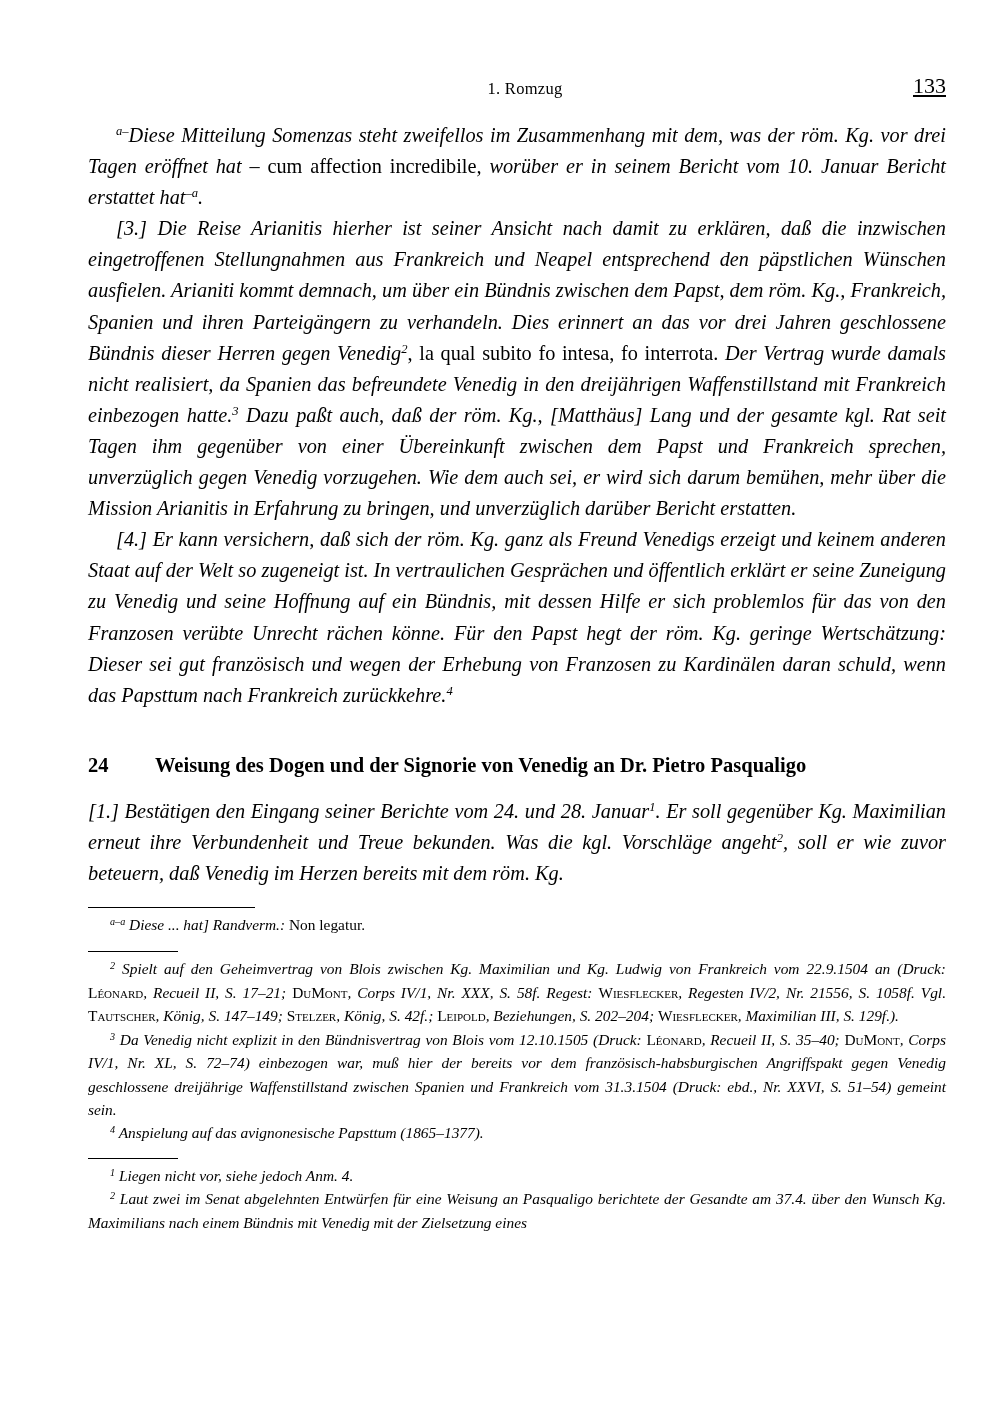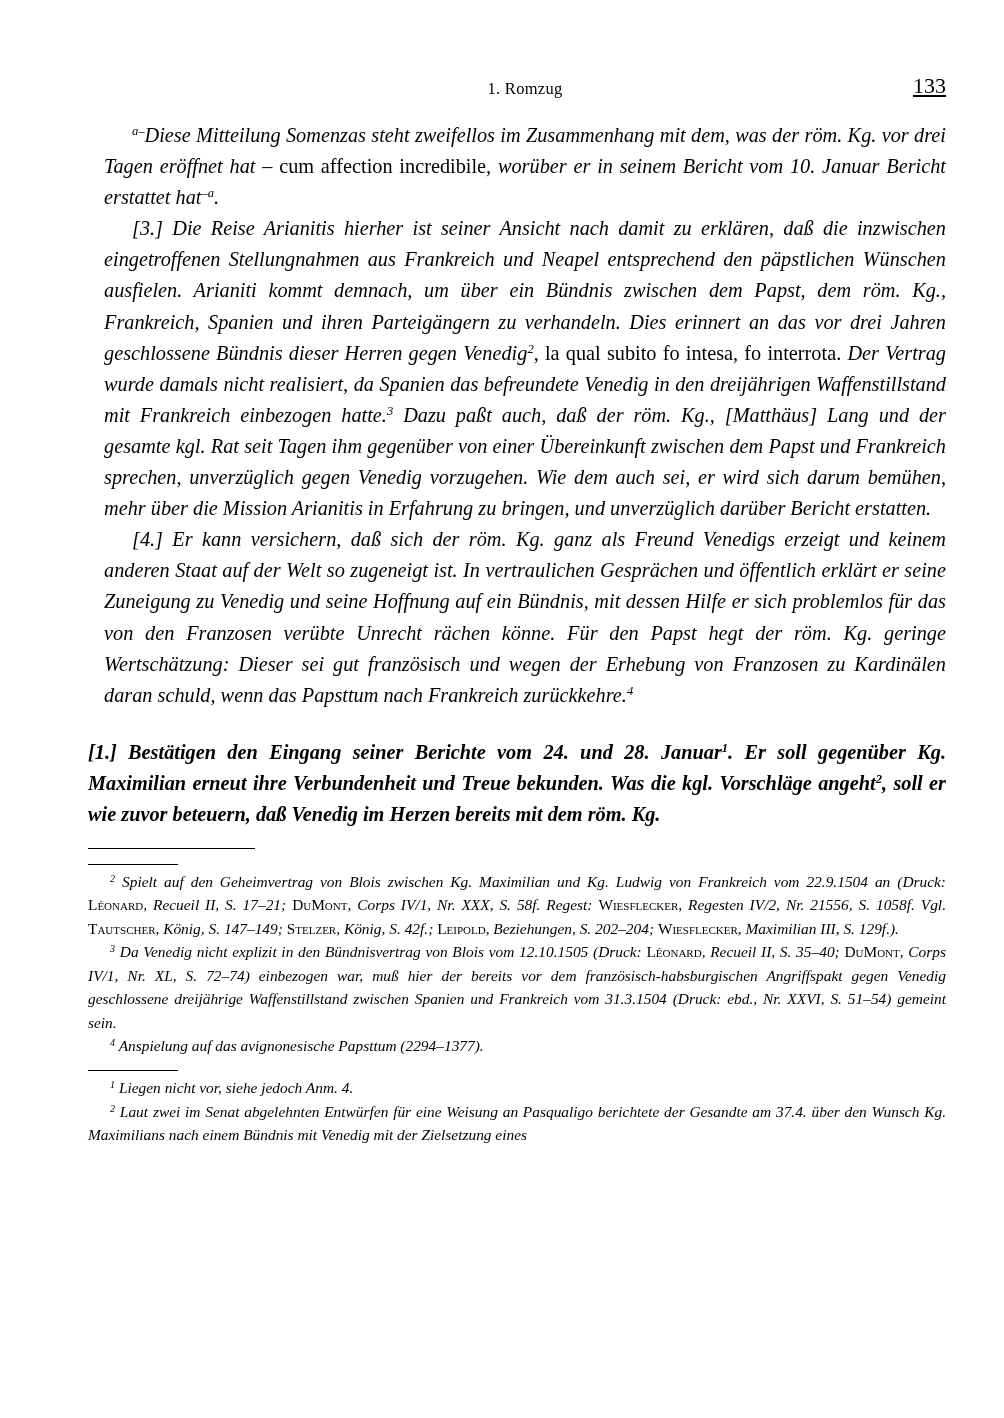--- a/index.html
+++ b/index.html
@@ -56,21 +56,20 @@
     font-style: italic;
     text-align: justify;
     text-justify: inter-word;
     hyphens: none;
   }
   .body-block p {
     margin: 0;
   }
   .body-block p.indent {
     text-indent: 28px;
-    margin-left: 16px;
   }
   .rom {
     font-style: normal;
   }
   sup {
     font-size: 0.62em;
     vertical-align: 0.52em;
     line-height: 0;
   }
   sup.letter {
@@ -88,22 +87,21 @@
   }
   .section-num {
     width: 67px;
     flex: 0 0 67px;
   }
   .section-title {
     flex: 1 1 auto;
   }
 
   .after-head {
-    margin-top: 26px;
-    font-weight: bold;
+    margin-top: 17px;
   }
 
   
   .notes {
     margin-top: 18px;
     font-size: 15.4px;
     line-height: 23.4px;
     font-style: italic;
     text-align: justify;
   }
@@ -141,34 +139,39 @@
       <span class="runhead-title">1. Romzug</span>
       <span class="runhead-folio">133</span>
     </div>
 
     <div class="body-block" id="body-top">
         <p class="indent"><sup class="letter">a–</sup><span>Diese Mitteilung Somenzas steht zweifellos im Zusammenhang mit dem, was der röm. Kg. vor drei Tagen eröffnet hat </span><span class="rom">– cum affection incredibile</span><span>, worüber er in seinem Bericht vom 10. Januar Bericht erstattet hat</span><sup class="letter">–a</sup><span>.</span></p>
         <p class="indent"><span>[3.] Die Reise Arianitis hierher ist seiner Ansicht nach damit zu erklären, daß die inzwischen eingetroffenen Stellungnahmen aus Frankreich und Neapel entsprechend den päpstlichen Wünschen ausfielen. Arianiti kommt demnach, um über ein Bündnis zwischen dem Papst, dem röm. Kg., Frankreich, Spanien und ihren Parteigängern zu verhandeln. Dies erinnert an das vor drei Jahren geschlossene Bündnis dieser Herren gegen Venedig</span><sup>2</sup><span class="rom">, la qual subito fo intesa, fo interrota.</span><span> Der Vertrag wurde damals nicht realisiert, da Spanien das befreundete Venedig in den dreijährigen Waffenstillstand mit Frankreich einbezogen hatte.</span><sup>3</sup><span> Dazu paßt auch, daß der röm. Kg., [Matthäus] Lang und der gesamte kgl. Rat seit Tagen ihm gegenüber von einer Übereinkunft zwischen dem Papst und Frankreich sprechen, unverzüglich gegen Venedig vorzugehen. Wie dem auch sei, er wird sich darum bemühen, mehr über die Mission Arianitis in Erfahrung zu bringen, und unverzüglich darüber Bericht erstatten.</span></p>
         <p class="indent"><span>[4.] Er kann versichern, daß sich der röm. Kg. ganz als Freund Venedigs erzeigt und keinem anderen Staat auf der Welt so zugeneigt ist. In vertraulichen Gesprächen und öffentlich erklärt er seine Zuneigung zu Venedig und seine Hoffnung auf ein Bündnis, mit dessen Hilfe er sich problemlos für das von den Franzosen verübte Unrecht rächen könne. Für den Papst hegt der röm. Kg. geringe Wertschätzung: Dieser sei gut französisch und wegen der Erhebung von Franzosen zu Kardinälen daran schuld, wenn das Papsttum nach Frankreich zurückkehre.</span><sup>4</sup></p>
       </div>
 
+    <div class="section-head">
+      <span class="section-num">24</span>
+      <span class="section-title">Weisung des Dogen und der Signorie von Venedig an Dr. Pietro Pasqualigo</span>
+    </div>
 
     <div class="body-block after-head" id="body-section">
         <p><span>[1.] Bestätigen den Eingang seiner Berichte vom 24. und 28. Januar</span><sup>1</sup><span>. Er soll gegenüber Kg. Maximilian erneut ihre Verbundenheit und Treue bekunden. Was die kgl. Vorschläge angeht</span><sup>2</sup><span>, soll er wie zuvor beteuern, daß Venedig im Herzen bereits mit dem röm. Kg.</span></p>
       </div>
 
     <div class="notes" id="notes">
         <div class="note-block">
           <hr class="note-rule rule-long">
+          <p><sup class="letter">a–a</sup><span> Diese ... hat] Randverm.:</span><span class="rom"> Non legatur.</span></p>
         </div>
         <div class="note-block gap-block">
           <hr class="note-rule rule-short">
           <p><sup>2</sup><span> Spielt auf den Geheimvertrag von Blois zwischen Kg. Maximilian und Kg. Ludwig von Frankreich vom 22.9.1504 an (Druck: </span><span class="sc">Léonard</span><span>, Recueil II, S. 17–21; </span><span class="sc">DuMont</span><span>, Corps IV/1, Nr. XXX, S. 58f. Regest: </span><span class="sc">Wiesflecker</span><span>, Regesten IV/2, Nr. 21556, S. 1058f. Vgl. </span><span class="sc">Tautscher</span><span>, König, S. 147–149; </span><span class="sc">Stelzer</span><span>, König, S. 42f.; </span><span class="sc">Leipold</span><span>, Beziehungen, S. 202–204; </span><span class="sc">Wiesflecker</span><span>, Maximilian III, S. 129f.).</span></p>
           <p><sup>3</sup><span> Da Venedig nicht explizit in den Bündnisvertrag von Blois vom 12.10.1505 (Druck: </span><span class="sc">Léonard</span><span>, Recueil II, S. 35–40; </span><span class="sc">DuMont</span><span>, Corps IV/1, Nr. XL, S. 72–74) einbezogen war, muß hier der bereits vor dem französisch-habsburgischen Angriffspakt gegen Venedig geschlossene dreijährige Waffenstillstand zwischen Spanien und Frankreich vom 31.3.1504 (Druck: ebd., Nr. XXVI, S. 51–54) gemeint sein.</span></p>
-          <p><sup>4</sup><span> Anspielung auf das avignonesische Papsttum (2294–1377).</span></p>
+          <p><sup>4</sup><span> Anspielung auf das avignonesische Papsttum (1865–1377).</span></p>
         </div>
         <div class="note-block gap-block-sm">
           <hr class="note-rule rule-short">
           <p><sup>1</sup><span> Liegen nicht vor, siehe jedoch Anm. 4.</span></p>
           <p><sup>2</sup><span> Laut zwei im Senat abgelehnten Entwürfen für eine Weisung an Pasqualigo berichtete der Gesandte am 37.4. über den Wunsch Kg. Maximilians nach einem Bündnis mit Venedig mit der Zielsetzung eines</span></p>
         </div>
       </div>
 
   </div>
 </div>

